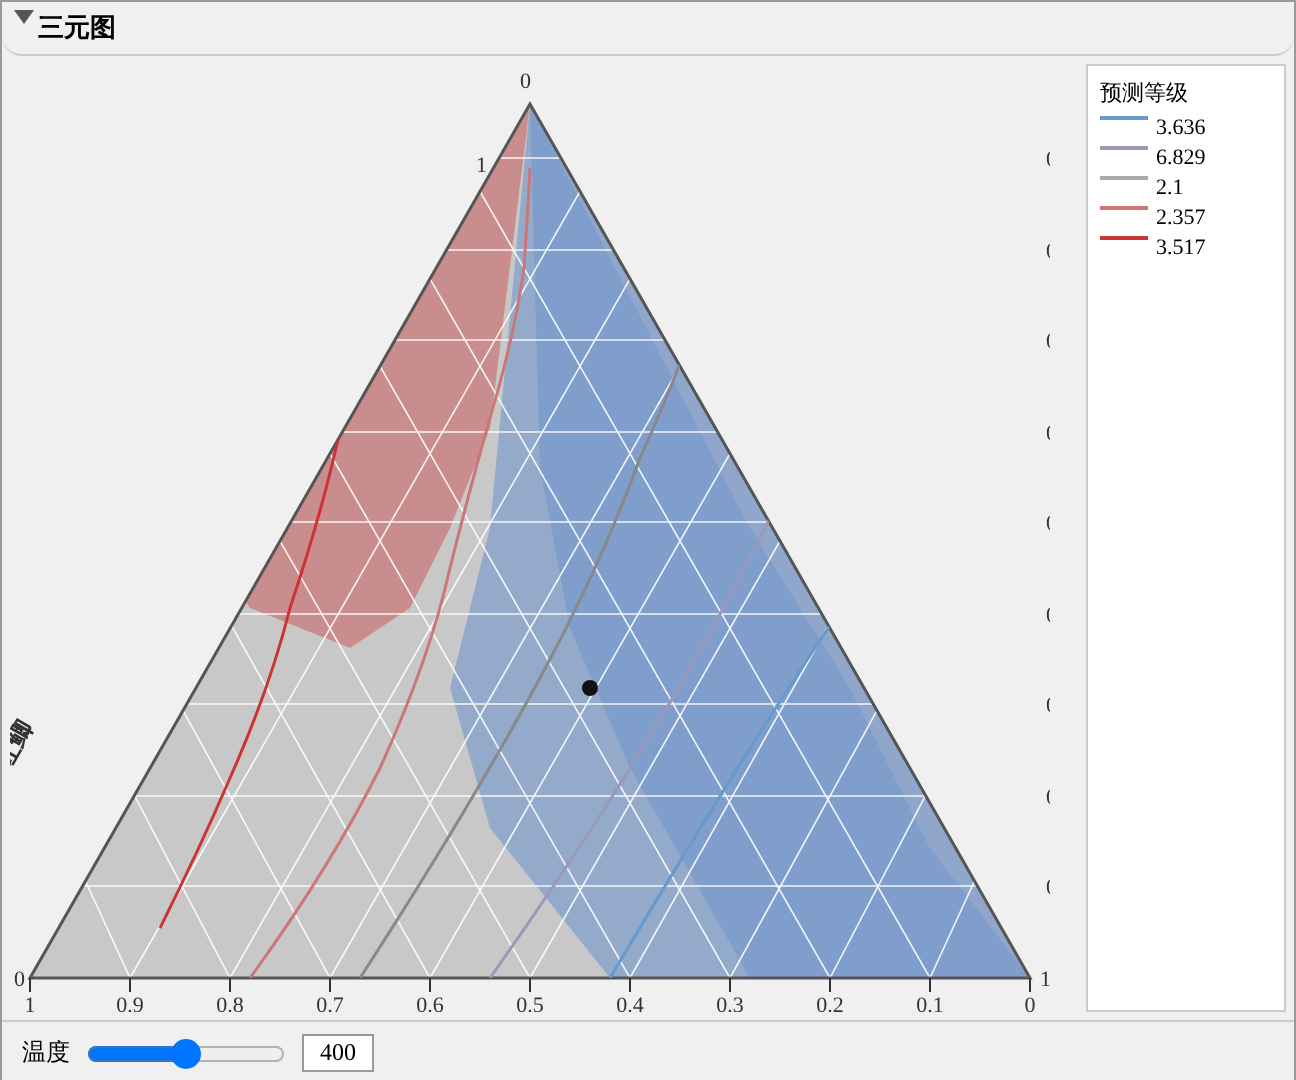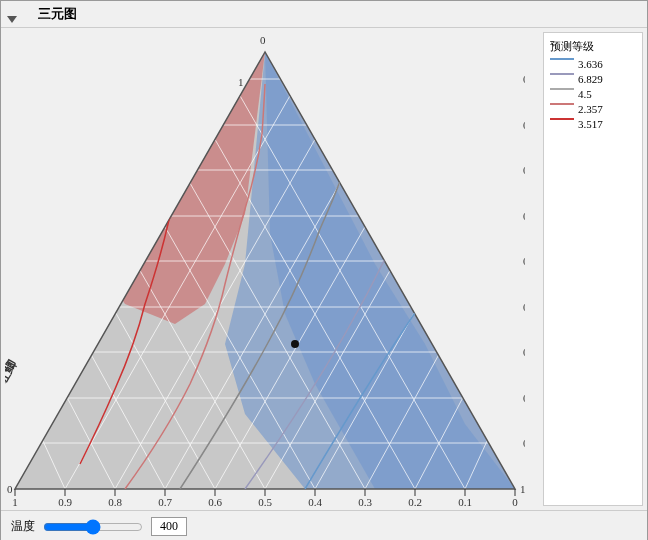--- a/index.html
+++ b/index.html
@@ -14,27 +14,28 @@
     .window {
       width: 648px;
       height: 540px;
       background: #f0f0f0;
       border: 1px solid #999;
       display: flex;
       flex-direction: column;
     }
     .title-bar {
       display: flex;
-      align-items: flex-end;
+      align-items: flex-start;
       padding: 4px 6px;
       background: #f0f0f0;
       border-bottom: 1px solid #ccc;
       font-size: 13px;
       font-weight: bold;
-      gap: 21px;
+      gap: 2px;
+      border-radius: 10px;
     }
     .title-arrow {
       width: 0;
       height: 0;
       border-left: 5px solid transparent;
       border-right: 5px solid transparent;
       border-top: 7px solid #555;
       display: inline-block;
     }
     .main-content {
@@ -280,21 +281,21 @@
       <div class="legend-item">
         <div class="legend-line" style="background:#6699cc;"></div>
         <span class="legend-label">3.636</span>
       </div>
       <div class="legend-item">
         <div class="legend-line" style="background:#9999bb;"></div>
         <span class="legend-label">6.829</span>
       </div>
       <div class="legend-item">
         <div class="legend-line" style="background:#aaaaaa;"></div>
-        <span class="legend-label">4.5</span>
+        <span class="legend-label">2.1</span>
       </div>
       <div class="legend-item">
         <div class="legend-line" style="background:#cc7777;"></div>
         <span class="legend-label">2.357</span>
       </div>
       <div class="legend-item">
         <div class="legend-line" style="background:#cc3333;"></div>
         <span class="legend-label">3.517</span>
       </div>
     </div>

